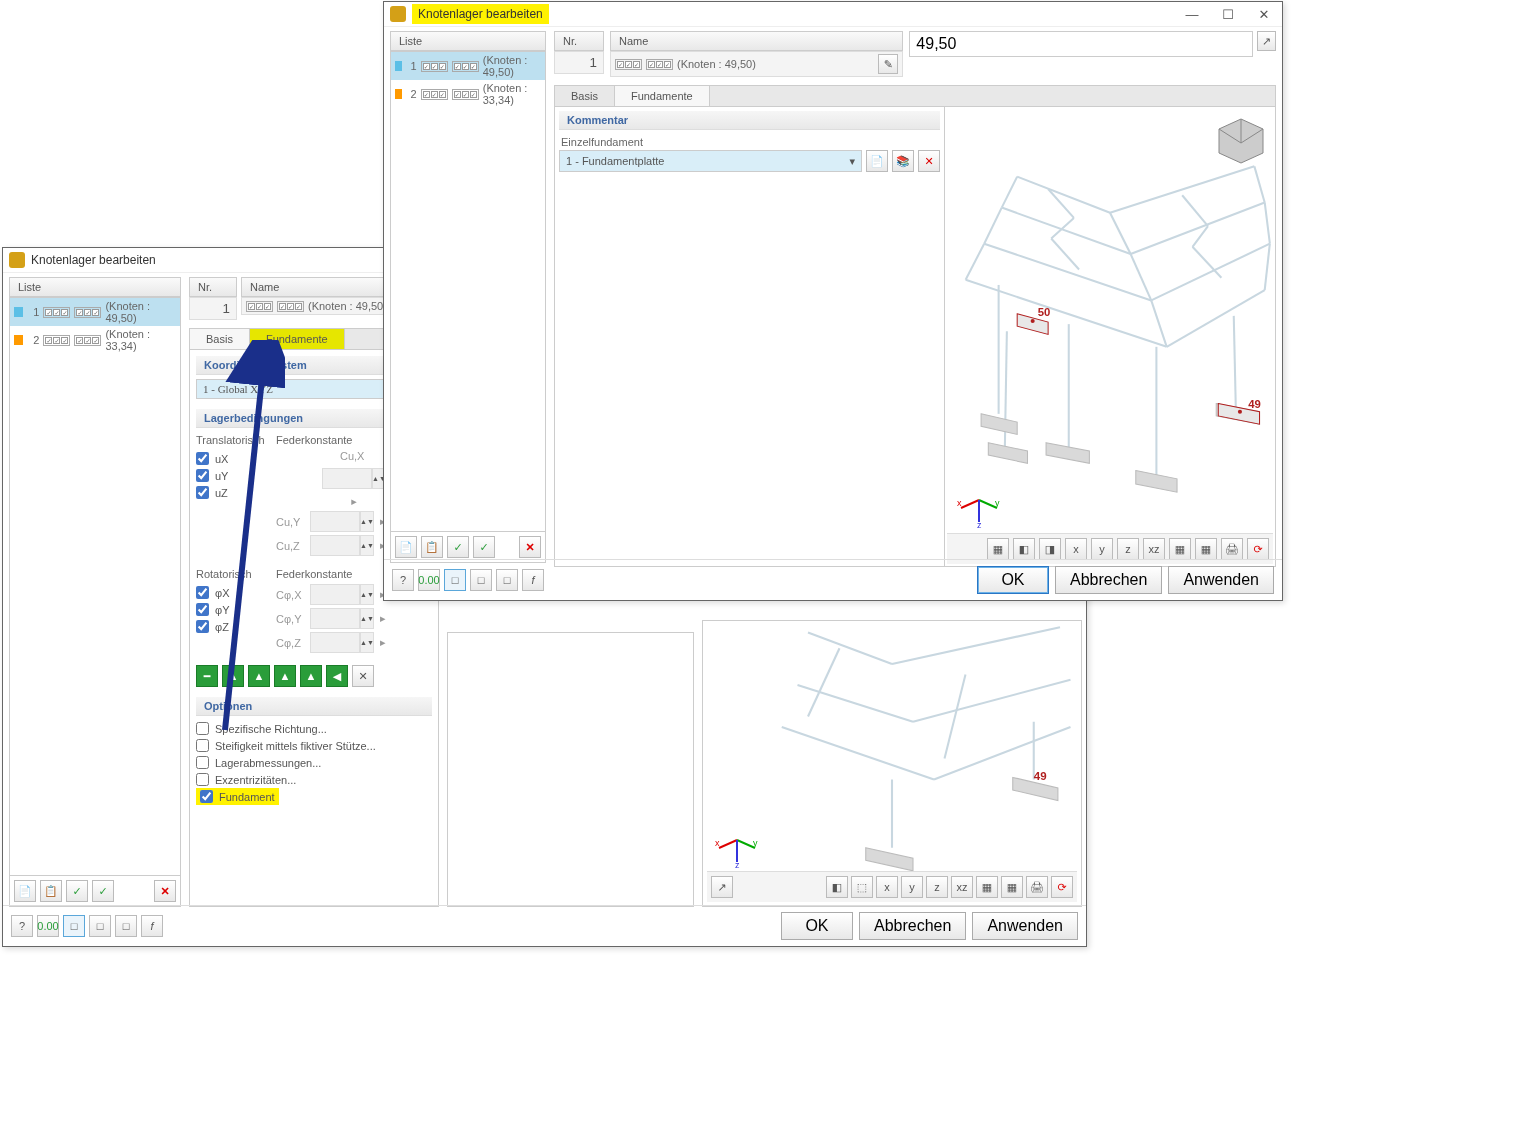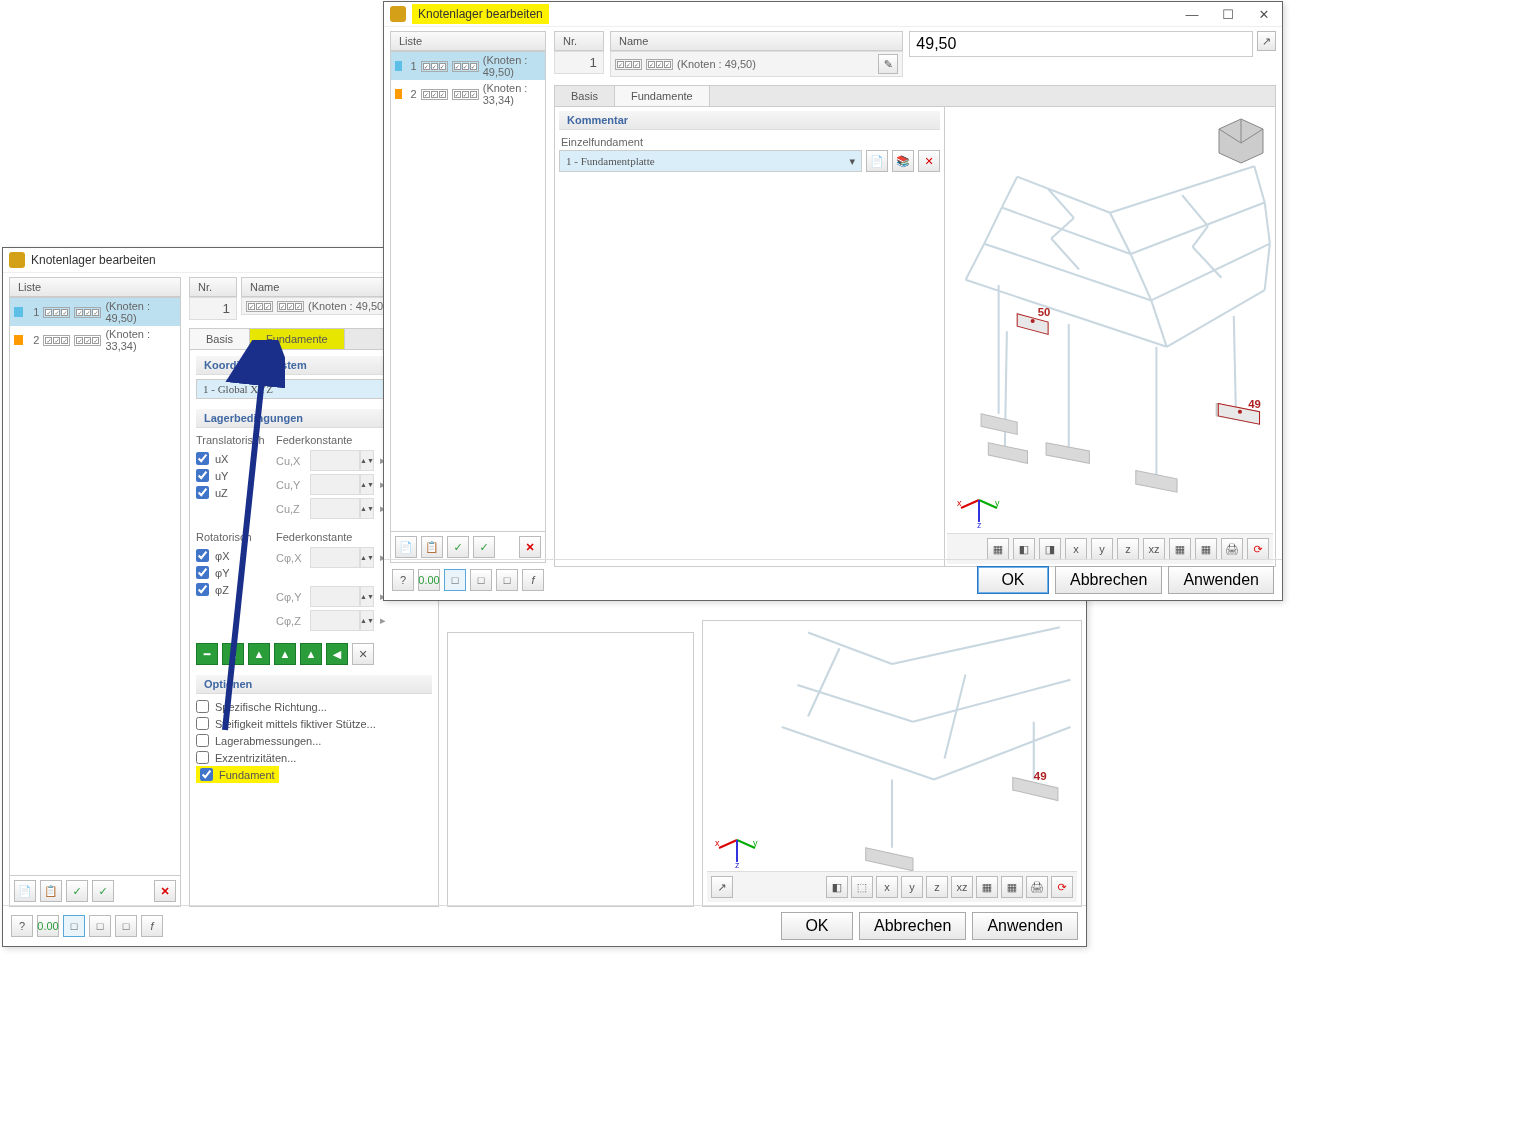--- a/index.html
+++ b/index.html
@@ -160,21 +160,21 @@
                 <input type="checkbox" checked="" style="">
                 <span>uY</span>
               </label>
             <label class="check">
                 <input type="checkbox" checked="" style="">
                 <span>uZ</span>
               </label>
           </div>
           <div style="flex:1;">
             <div style="color:#666; margin-bottom:4px;">Federkonstante</div>
-            <div style="display:flex; align-items:center; gap:6px; margin-bottom:3px;">
+            <div style="display:flex; align-items:center; gap:6px; margin-bottom:3px;flex-direction:column;">
                 <span style="width:28px; color:#999;">Cu,X</span>
                 <div class="spin">
                   <input readonly="" style="">
                   <div class="updn">▲▼</div>
                 </div>
                 <span style="color:#999;">▸</span>
               </div>
             <div style="display:flex; align-items:center; gap:6px; margin-bottom:3px;">
                 <span style="width:28px; color:#999;">Cu,Y</span>
                 <div class="spin">
@@ -204,21 +204,21 @@
                 <input type="checkbox" checked="" style="">
                 <span>φY</span>
               </label>
             <label class="check">
                 <input type="checkbox" checked="" style="">
                 <span>φZ</span>
               </label>
           </div>
           <div style="flex:1;">
             <div style="color:#666; margin-bottom:4px;">Federkonstante</div>
-            <div style="display:flex; align-items:center; gap:6px; margin-bottom:18px;">
+            <div style="display:flex; align-items:center; gap:6px; margin-bottom:3px;">
                 <span style="width:28px; color:#999;">Cφ,X</span>
                 <div class="spin">
                   <input readonly="" style="">
                   <div class="updn">▲▼</div>
                 </div>
                 <span style="color:#999;">▸</span>
               </div>
             <div style="display:flex; align-items:center; gap:6px; margin-bottom:3px;">
                 <span style="width:28px; color:#999;">Cφ,Y</span>
                 <div class="spin">
@@ -443,21 +443,21 @@
 
       <div class="tabs" style="margin-top:8px;">
         <div class="tab">Basis</div>
         <div class="tab active">Fundamente</div>
       </div>
 
       <div style="display:flex; flex:1; border:1px solid #ccc; border-top:0;">
         <div style="width:390px; border-right:1px solid #ccc; padding:4px;">
           <div class="section-header">Kommentar</div>
           <div style="font-size:11px; color:#666; margin:6px 0 2px 2px;">Einzelfundament</div>
-          <div style="display:flex; gap:4px;font-family:Liberation Serif, serif;">
+          <div style="display:flex; gap:4px;">
             <div class="selectlike colored" style="flex:1;">
               <span>1 - Fundamentplatte</span>
               <span class="caret">▾</span>
             </div>
             <div class="toolbtn">📄</div>
             <div class="toolbtn">📚</div>
             <div class="toolbtn" style="color:#d00;">✕</div>
           </div>
         </div>
 

